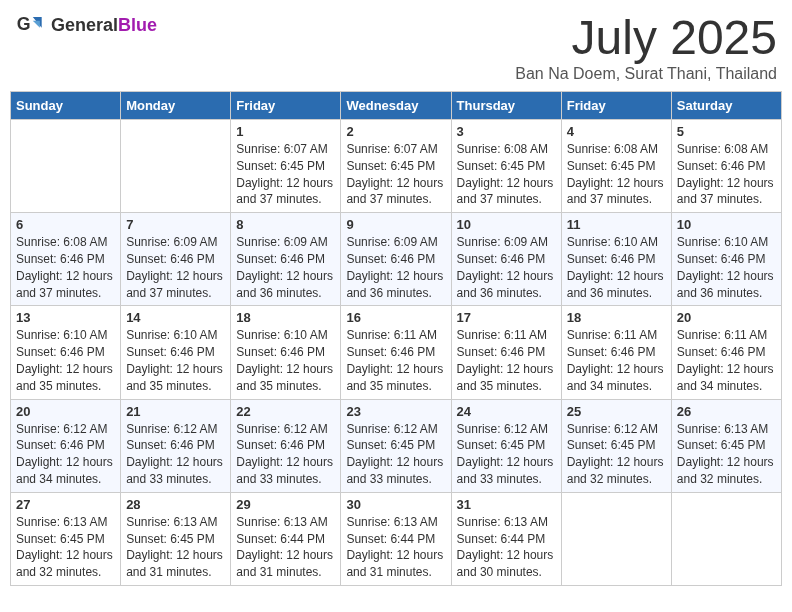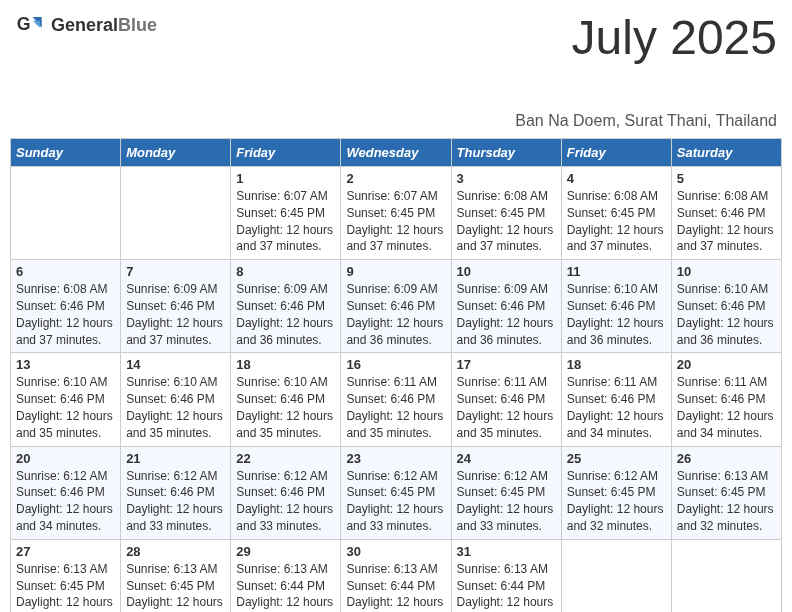--- a/index.html
+++ b/index.html
@@ -27,38 +27,37 @@
       line-height: 1.1;
     }
     .logo-general {
       font-size: 18px;
       font-weight: bold;
       color: #333;
     }
     .logo-blue {
       font-size: 18px;
       font-weight: bold;
-      color: #737373;
+      color: #a21caf;
     }
     .logo-icon {
       width: 32px;
       height: 32px;
     }
     .title-block {
       text-align: right;
     }
     .month-title {
       font-size: 48px;
       color: #333;
       font-weight: normal;
     }
     .location-title {
       font-size: 16px;
       color: #555;
-      margin-top: 47px;
     }
     .calendar {
       width: 100%;
       border-collapse: collapse;
       table-layout: fixed;
     }
     .calendar th {
       background: #2b6cb0;
       color: #fff;
       text-align: left;
@@ -91,21 +90,20 @@
       background: #f9f9f9;
     }
     tr:nth-child(even) td {
       background: #f5f8ff;
     }
     tr:nth-child(odd) td {
       background: #fff;
     }
     .calendar thead tr th {
       background: #2b6cb0;
-      font-style: italic;
     }
   </style>
 </head>
 <body>
 
 <div class="header">
   <div class="logo">
     <svg class="logo-icon" viewBox="0 0 36 36">
       <rect x="0" y="0" width="36" height="36" fill="white"></rect>
 

